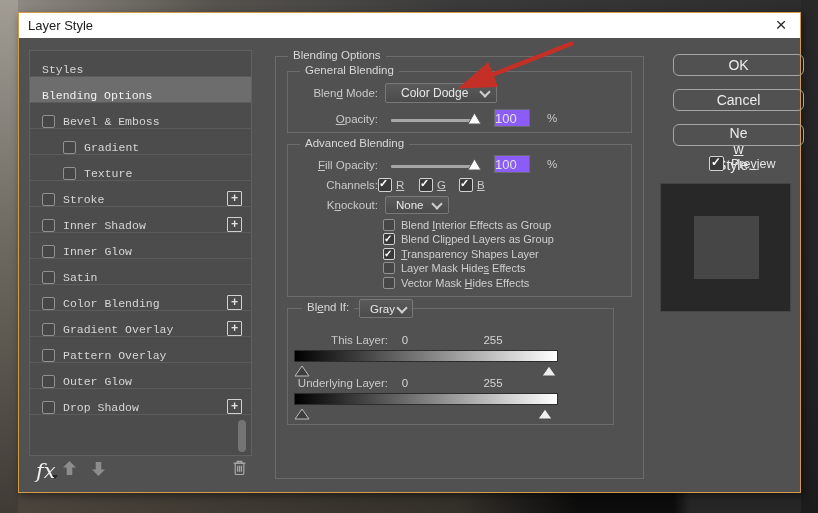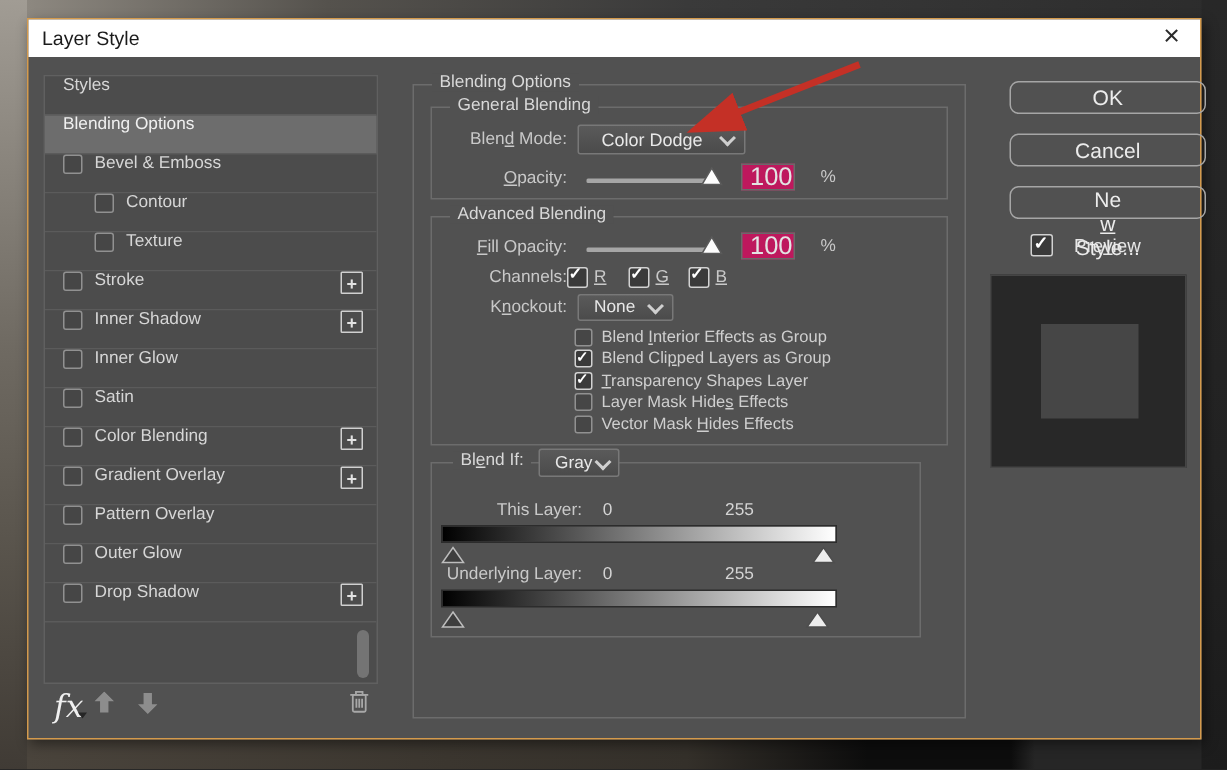--- a/index.html
+++ b/index.html
@@ -20,21 +20,21 @@
   .titlebar{position:absolute;left:0;top:0;width:100%;height:25px;background:#ffffff;
             display:flex;align-items:center;}
   .title{font-size:13px;color:#1b1b1b;padding-left:9px;}
   .close{position:absolute;right:9px;top:0;width:20px;height:25px;font-size:19px;line-height:23px;
          color:#2b2b2b;text-align:center;cursor:pointer;}
   .content{position:absolute;left:0;top:25px;width:781px;height:454px;}
   
   .side-list{position:absolute;left:10px;top:12px;width:223px;height:406px;background:#4c4c4c;
              border:1px solid #606060;box-sizing:border-box;}
   .row{height:26px;box-sizing:border-box;border-bottom:1px solid #5b5b5b;background:#4c4c4c;
-       display:flex;align-items:flex-start;padding-left:12px;font-size:11.5px;color:#d6d6d6;cursor:pointer;}
+       display:flex;align-items:flex-end;padding-left:12px;font-size:11.5px;color:#d6d6d6;cursor:pointer;font-family:Liberation Mono, monospace;}
   .row.sel{background:#6d6d6d;color:#f0f0f0;}
   .row.ind{padding-left:33px;}
   .cbx{position:relative;width:11px;height:11px;background:#464646;border:1px solid #919191;
        border-radius:2px;box-sizing:content-box;flex:none;}
   .cbx.on{background:#3a3a3a;border-color:#d2d2d2;}
   .cbx.on::after{content:"✓";position:absolute;left:0px;top:-2px;font-size:11px;line-height:13px;
        color:#ffffff;font-weight:bold;}
   .row .cbx{margin-right:8px;}
   .plusbox{margin-left:auto;margin-right:9px;width:13px;height:13px;border:1px solid #d0d0d0;
        color:#e2e2e2;font-size:12px;font-weight:bold;display:grid;place-items:center;line-height:0;border-radius:1px;}
@@ -52,37 +52,37 @@
   .legend{position:absolute;top:-8px;left:12px;background:#515151;padding:0 5px;
           font-size:11.5px;color:#d8d8d8;white-space:nowrap;}
   .lbl{position:absolute;font-size:11.5px;color:#c9c9c9;white-space:nowrap;}
   .lbl u,.opt u,.legend u{text-decoration:underline;text-underline-offset:1px;}
   .ralign{text-align:right;}
   .dd{position:absolute;background:linear-gradient(#5a5a5a,#4b4b4b);border:1px solid #787878;
       border-radius:2px;box-sizing:border-box;font-size:12px;color:#e8e8e8;cursor:pointer;
       display:flex;align-items:center;}
   .dd .chev{position:absolute;right:7px;top:50%;width:6px;height:6px;margin-top:-5px;
       border-left:2px solid #cfcfcf;border-bottom:2px solid #cfcfcf;transform:rotate(-45deg);}
-  .field{position:absolute;background:#be185d;border:1px solid #6a6a6a;box-sizing:border-box;
-      font-size:17px;color:#e3e3e3;padding-left:5px;display:flex;align-items:center;}
+  .field{position:absolute;background:#8b5cf6;border:1px solid #6a6a6a;box-sizing:border-box;
+      font-size:13px;color:#e3e3e3;display:flex;align-items:center;}
   .track{position:absolute;height:3px;background:#a6a6a6;border-radius:1px;}
   .sthumb{position:absolute;width:15px;height:13px;}
   .opt{display:flex;gap:6px;height:11px;margin-bottom:3.4px;
        font-size:11px;color:#cfcfcf;white-space:nowrap;}
   .opt .cbx{width:10px;height:10px;}
   .opt .cbx.on::after{font-size:10px;top:-2px;}
   .gbar{position:absolute;height:12px;width:264px;background:linear-gradient(90deg,#000,#fff);
         border:1px solid #2c2c2c;box-sizing:border-box;}
   .gthumb{position:absolute;width:16px;height:12px;}
   .num{position:absolute;font-size:11.5px;color:#d4d4d4;}
   
   .btn{position:absolute;left:654px;width:129px;height:20px;border:1px solid #a6a6a6;border-radius:6px;
        background:transparent;color:#ececec;font-size:14px;display:grid;place-items:center;cursor:pointer;
        font-family:"Liberation Sans",sans-serif;}
-  .preview-row{position:absolute;left:668px;top:118px;display:flex;align-items:center;gap:14px;}
+  .preview-row{position:absolute;left:690px;top:118px;display:flex;align-items:center;gap:7px;}
   .preview-row .cbx{width:13px;height:13px;}
   .preview-row .cbx.on::after{font-size:12px;top:-1px;left:1px;}
   .preview-lbl{font-size:12.5px;color:#e6e6e6;}
   .preview-box{position:absolute;left:641px;top:145px;width:131px;height:129px;background:#282828;
        border:1px solid #454545;box-sizing:border-box;}
   .preview-inner{position:absolute;left:33px;top:32px;width:65px;height:63px;background:#464646;}
   .arrow-svg{position:absolute;left:438px;top:36px;pointer-events:none;}
 </style>
 </head>
 <body>
@@ -107,21 +107,21 @@
           </div>
         <div class="row sel">
             <span>Blending Options</span>
           </div>
         <div class="row">
             <span class="cbx"></span>
             <span>Bevel &amp; Emboss</span>
           </div>
         <div class="row ind">
             <span class="cbx"></span>
-            <span>Contour</span>
+            <span>Gradient</span>
           </div>
         <div class="row ind">
             <span class="cbx"></span>
             <span>Texture</span>
           </div>
         <div class="row">
             <span class="cbx"></span>
             <span>Stroke</span>
             <span class="plusbox">+</span>
           </div>

